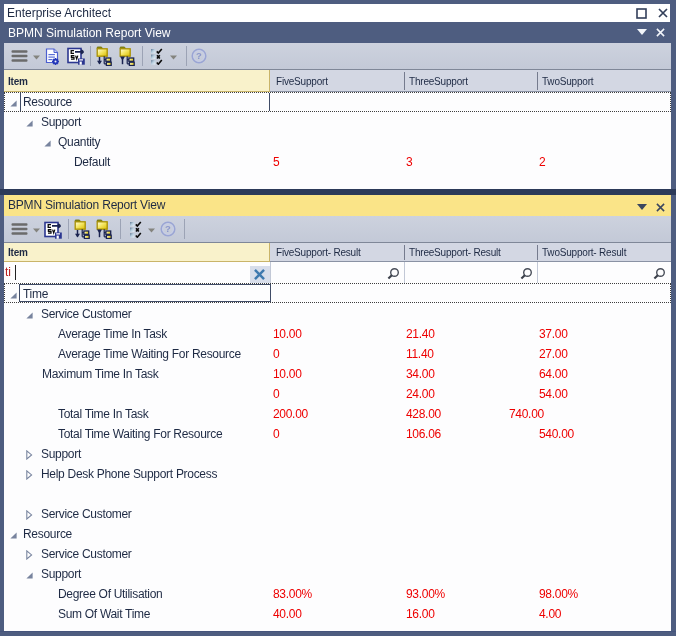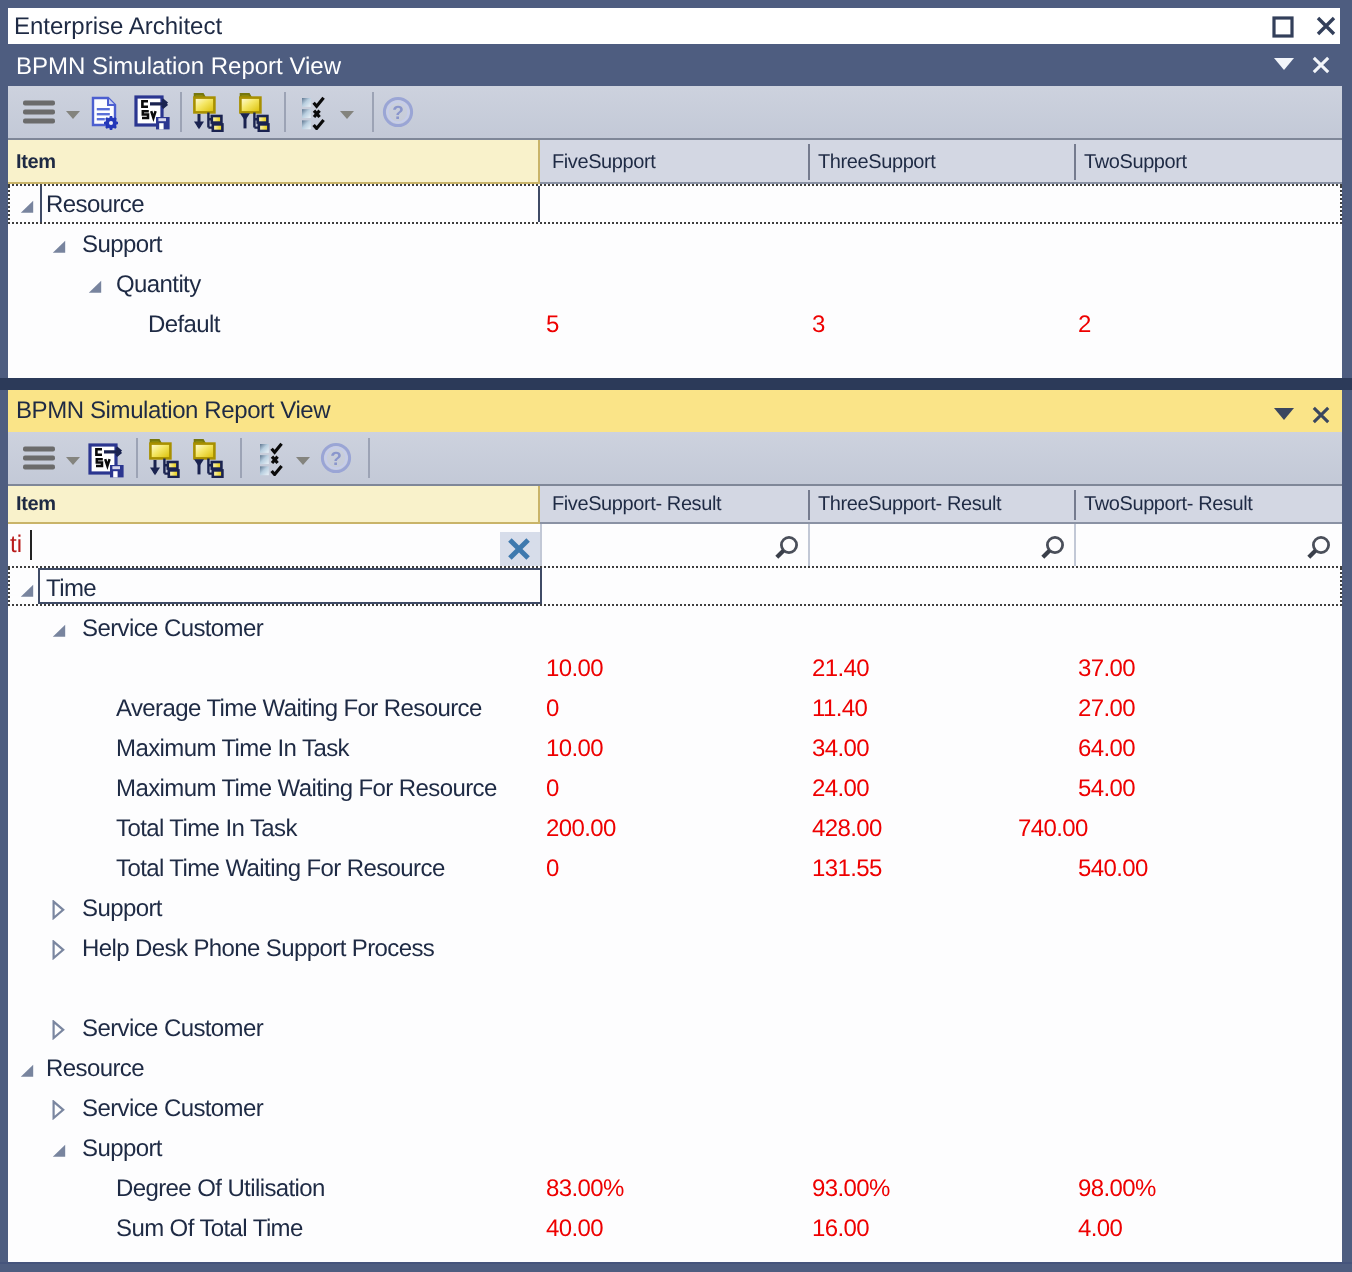--- a/index.html
+++ b/index.html
@@ -294,52 +294,52 @@
       </svg>
       <span class="t" style="left:19px">Time</span>
     </div>
 <div class="abs" style="left:0;top:21px;width:667px;height:20px">
       <svg class="abs" style="left:22px;top:8px" width="7" height="7" viewBox="0 0 7 7">
         <path d="M6.6 0.4 L6.6 6.4 L0.4 6.4 Z" fill="#78849E"></path>
       </svg>
       <span class="t" style="left:37px">Service Customer</span>
     </div>
 <div class="abs" style="left:0;top:41px;width:667px;height:20px">
+      <span class="t" style="left:54px">Average Time In Task</span>
       <span class="v" style="left:269px">10.00</span>
       <span class="v" style="left:402px">21.40</span>
       <span class="v" style="left:535px">37.00</span>
     </div>
 <div class="abs" style="left:0;top:61px;width:667px;height:20px">
       <span class="t" style="left:54px">Average Time Waiting For Resource</span>
       <span class="v" style="left:269px">0</span>
       <span class="v" style="left:402px">11.40</span>
       <span class="v" style="left:535px">27.00</span>
     </div>
 <div class="abs" style="left:0;top:81px;width:667px;height:20px">
-      <span class="t" style="left:54px">Maximum Time In Task</span>
+      <span class="t" style="left:38px">Maximum Time In Task</span>
       <span class="v" style="left:269px">10.00</span>
       <span class="v" style="left:402px">34.00</span>
       <span class="v" style="left:535px">64.00</span>
     </div>
 <div class="abs" style="left:0;top:101px;width:667px;height:20px">
-      <span class="t" style="left:54px">Maximum Time Waiting For Resource</span>
       <span class="v" style="left:269px">0</span>
       <span class="v" style="left:402px">24.00</span>
       <span class="v" style="left:535px">54.00</span>
     </div>
 <div class="abs" style="left:0;top:121px;width:667px;height:20px">
       <span class="t" style="left:54px">Total Time In Task</span>
       <span class="v" style="left:269px">200.00</span>
       <span class="v" style="left:402px">428.00</span>
       <span class="v" style="left:505px">740.00</span>
     </div>
 <div class="abs" style="left:0;top:141px;width:667px;height:20px">
       <span class="t" style="left:54px">Total Time Waiting For Resource</span>
       <span class="v" style="left:269px">0</span>
-      <span class="v" style="left:402px">131.55</span>
+      <span class="v" style="left:402px">106.06</span>
       <span class="v" style="left:535px">540.00</span>
     </div>
 <div class="abs" style="left:0;top:161px;width:667px;height:20px">
       <svg class="abs" style="left:22px;top:6px" width="7" height="10" viewBox="0 0 7 10">
         <path d="M0.8 0.8 L5.6 4.9 L0.8 9 Z" fill="none" stroke="#7A86A0" stroke-width="1.1"></path>
       </svg>
       <span class="t" style="left:37px">Support</span>
     </div>
 <div class="abs" style="left:0;top:181px;width:550px;height:20px">
       <svg class="abs" style="left:22px;top:6px" width="7" height="10" viewBox="0 0 7 10">
@@ -371,18 +371,18 @@
       </svg>
       <span class="t" style="left:37px">Support</span>
     </div>
 <div class="abs" style="left:0;top:301px;width:667px;height:20px">
       <span class="t" style="left:54px">Degree Of Utilisation</span>
       <span class="v" style="left:269px">83.00%</span>
       <span class="v" style="left:402px">93.00%</span>
       <span class="v" style="left:535px">98.00%</span>
     </div>
 <div class="abs" style="left:0;top:321px;width:667px;height:20px">
-      <span class="t" style="left:54px">Sum Of Total Time</span>
+      <span class="t" style="left:54px">Sum Of Wait Time</span>
       <span class="v" style="left:269px">40.00</span>
       <span class="v" style="left:402px">16.00</span>
       <span class="v" style="left:535px">4.00</span>
     </div>
 </div>
 <div class="abs" style="left:0;top:631px;width:676px;height:1px;background:#45547C"></div>
 </body></html>

